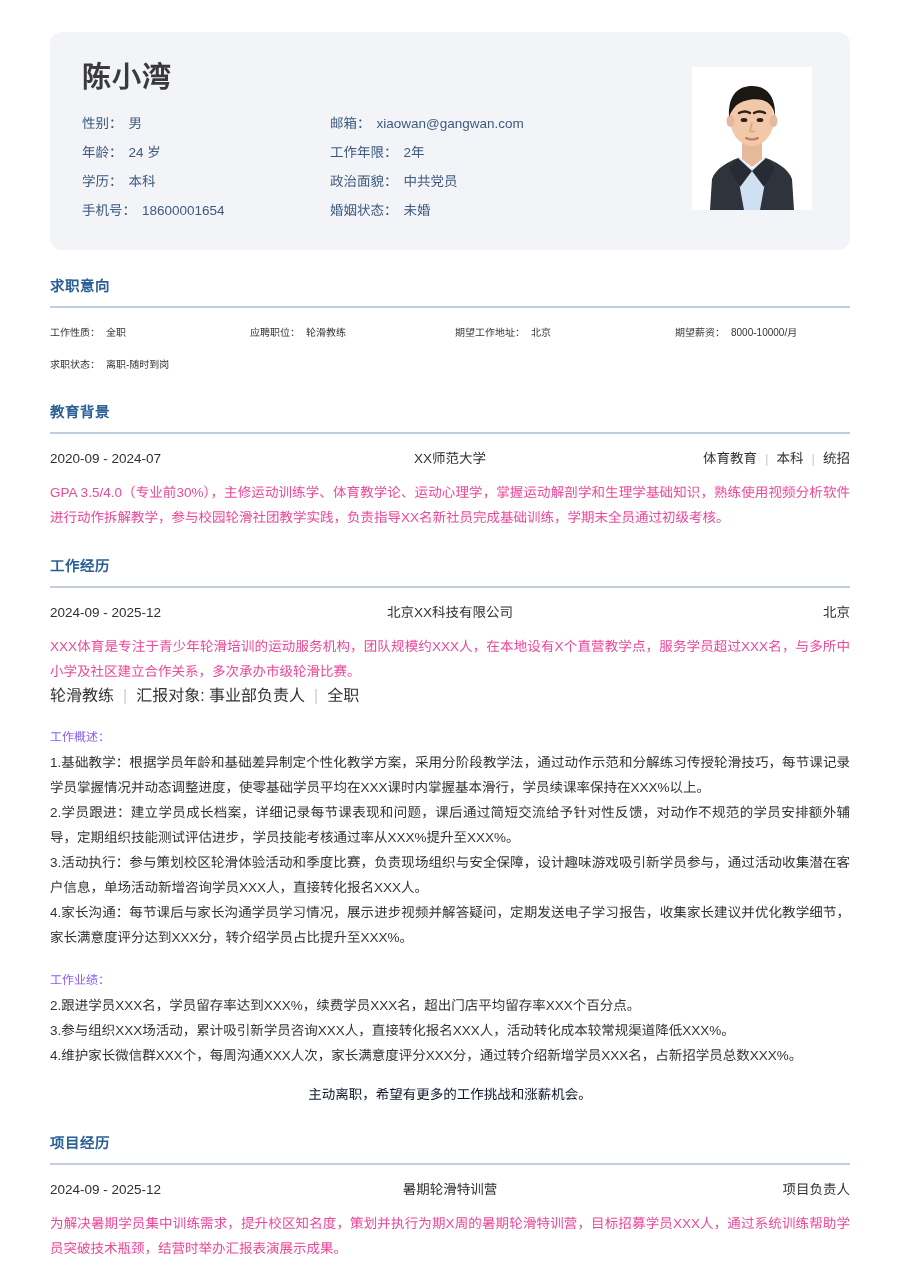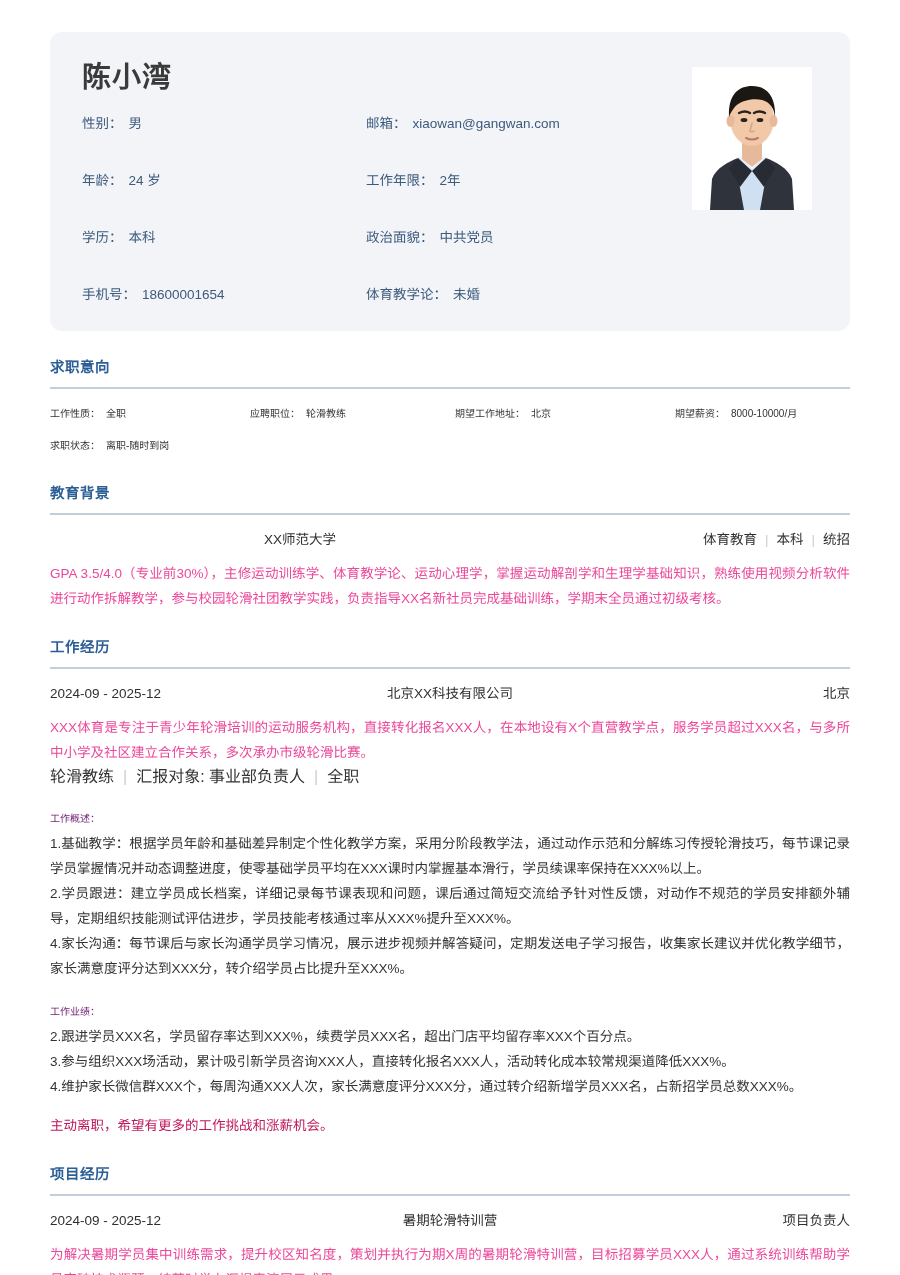--- a/index.html
+++ b/index.html
@@ -39,21 +39,20 @@
     line-height: 1.2;
     margin-bottom: 18px;
   }
 
   .info-grid {
     display: grid;
     grid-template-columns: 248px 1fr;
     row-gap: 8px;
     column-gap: 0px;
     max-width: 560px;
-    gap: 36px;
   }
 
   .info-item {
     font-size: 13.5px;
     color: #3d5a7d;
     line-height: 21px;
     white-space: nowrap;
   }
   .info-item .lbl { color: #3d5a7d; }
   .info-item .val { color: #3d5a7d; margin-left: 6px; }
@@ -138,35 +137,36 @@
     margin-top: 1px;
   }
   .role-line .sep {
     display: inline-block;
     margin: 0 9px;
     color: #c9cdd4;
   }
 
   .block { margin-top: 18px; }
   .block-label {
-    font-size: 10px;
+    font-size: 12px;
     line-height: 25px;
-    color: #701a75;
+    color: #8b5cf6;
   }
   .block-item {
     font-size: 13.5px;
     line-height: 25px;
     color: #333333;
     text-align: justify;
   }
   .note {
     font-size: 13.5px;
     line-height: 25px;
-    color: #be185d;
+    color: #0f172a;
     margin-top: 14px;
+    text-align: center;
   }
 </style>
 </head>
 <body>
 
 <div class="page">
 
   <div class="header-card">
 
     <div class="name">陈小湾</div>
@@ -191,21 +191,21 @@
         <span class="lbl">学历：</span><span class="val">本科</span>
       </div>
       <div class="info-item">
         <span class="lbl">政治面貌：</span><span class="val">中共党员</span>
       </div>
 
       <div class="info-item">
         <span class="lbl">手机号：</span><span class="val">18600001654</span>
       </div>
       <div class="info-item">
-        <span class="lbl">体育教学论：</span><span class="val">未婚</span>
+        <span class="lbl">婚姻状态：</span><span class="val">未婚</span>
       </div>
 
     </div>
 
     <div class="photo">
       <svg viewBox="0 0 120 143" xmlns="http://www.w3.org/2000/svg">
         <rect x="0" y="0" width="120" height="143" fill="#ffffff"></rect>
 
         <path d="M18 143 L20 112 C24 101 36 95 46 91 L60 104 L74 91 C84 95 96 101 100 112 L102 143 Z" fill="#2e333c"></path>
 
@@ -268,20 +268,21 @@
 
     </div>
   </div>
 
   <div class="section">
     <div class="section-title">教育背景</div>
     <div class="section-divider"></div>
     <div class="section-body">
 
       <div class="entry-head">
+        <div class="entry-date">2020-09 - 2024-07</div>
         <div class="entry-mid">XX师范大学</div>
         <div class="entry-right tags">
           <span>体育教育</span><span class="sep">|</span><span>本科</span><span class="sep">|</span><span>统招</span>
         </div>
       </div>
 
       <div class="desc">GPA 3.5/4.0（专业前30%），主修运动训练学、体育教学论、运动心理学，掌握运动解剖学和生理学基础知识，熟练使用视频分析软件进行动作拆解教学，参与校园轮滑社团教学实践，负责指导XX名新社员完成基础训练，学期末全员通过初级考核。</div>
 
     </div>
   </div>
@@ -290,30 +291,31 @@
     <div class="section-title">工作经历</div>
     <div class="section-divider"></div>
     <div class="section-body">
 
       <div class="entry-head">
         <div class="entry-date">2024-09 - 2025-12</div>
         <div class="entry-mid">北京XX科技有限公司</div>
         <div class="entry-right">北京</div>
       </div>
 
-      <div class="desc">XXX体育是专注于青少年轮滑培训的运动服务机构，直接转化报名XXX人，在本地设有X个直营教学点，服务学员超过XXX名，与多所中小学及社区建立合作关系，多次承办市级轮滑比赛。</div>
+      <div class="desc">XXX体育是专注于青少年轮滑培训的运动服务机构，团队规模约XXX人，在本地设有X个直营教学点，服务学员超过XXX名，与多所中小学及社区建立合作关系，多次承办市级轮滑比赛。</div>
 
       <div class="role-line">
         <span>轮滑教练</span><span class="sep">|</span><span>汇报对象: 事业部负责人</span><span class="sep">|</span><span>全职</span>
       </div>
 
       <div class="block">
         <div class="block-label">工作概述：</div>
         <div class="block-item">1.基础教学：根据学员年龄和基础差异制定个性化教学方案，采用分阶段教学法，通过动作示范和分解练习传授轮滑技巧，每节课记录学员掌握情况并动态调整进度，使零基础学员平均在XXX课时内掌握基本滑行，学员续课率保持在XXX%以上。</div>
         <div class="block-item">2.学员跟进：建立学员成长档案，详细记录每节课表现和问题，课后通过简短交流给予针对性反馈，对动作不规范的学员安排额外辅导，定期组织技能测试评估进步，学员技能考核通过率从XXX%提升至XXX%。</div>
+        <div class="block-item">3.活动执行：参与策划校区轮滑体验活动和季度比赛，负责现场组织与安全保障，设计趣味游戏吸引新学员参与，通过活动收集潜在客户信息，单场活动新增咨询学员XXX人，直接转化报名XXX人。</div>
         <div class="block-item">4.家长沟通：每节课后与家长沟通学员学习情况，展示进步视频并解答疑问，定期发送电子学习报告，收集家长建议并优化教学细节，家长满意度评分达到XXX分，转介绍学员占比提升至XXX%。</div>
       </div>
 
       <div class="block">
         <div class="block-label">工作业绩：</div>
         <div class="block-item">2.跟进学员XXX名，学员留存率达到XXX%，续费学员XXX名，超出门店平均留存率XXX个百分点。</div>
         <div class="block-item">3.参与组织XXX场活动，累计吸引新学员咨询XXX人，直接转化报名XXX人，活动转化成本较常规渠道降低XXX%。</div>
         <div class="block-item">4.维护家长微信群XXX个，每周沟通XXX人次，家长满意度评分XXX分，通过转介绍新增学员XXX名，占新招学员总数XXX%。</div>
       </div>
 

